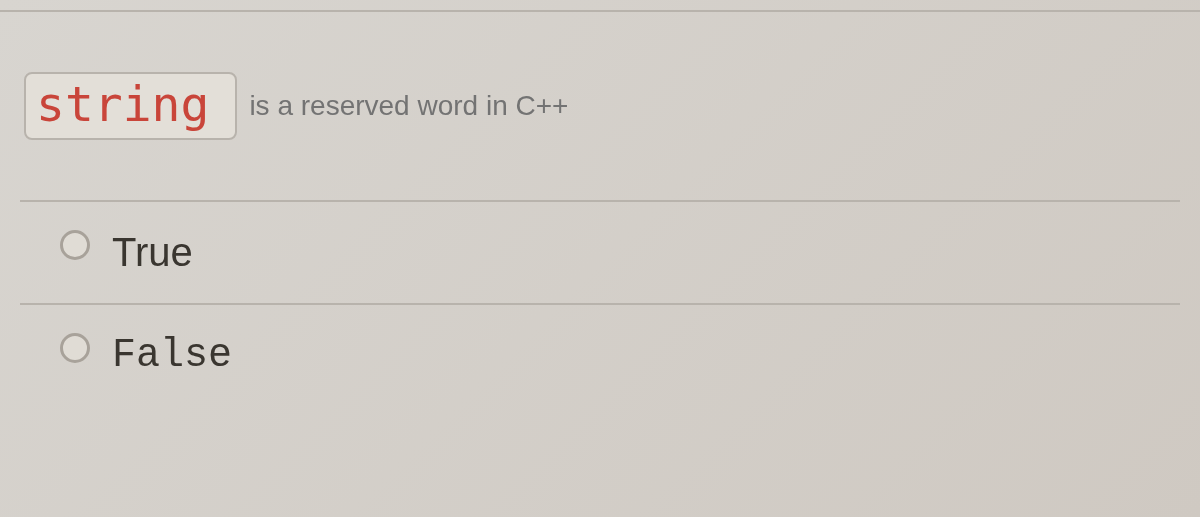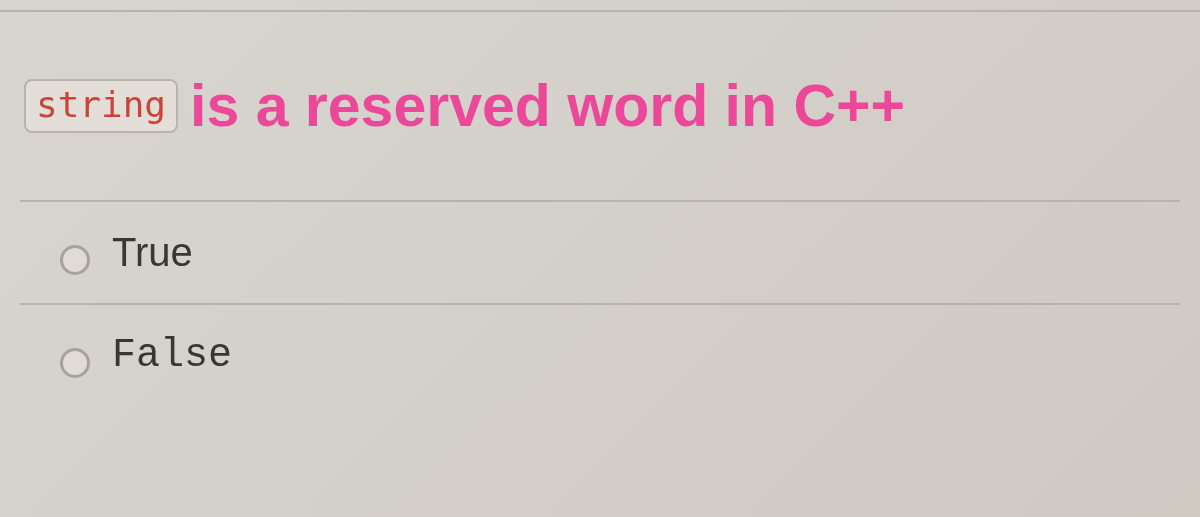--- a/index.html
+++ b/index.html
@@ -27,39 +27,39 @@
     .question-row {
       display: flex;
       align-items: center;
       gap: 12px;
       margin-bottom: 60px;
       padding-left: 4px;
     }
     .code-token {
       display: inline-block;
       font-family: "Menlo", "Monaco", "Consolas", monospace;
-      font-size: 36px;
+      font-size: 48px;
       color: #c9453a;
       background: #e3dfd8;
       border: 2px solid #b8b3ac;
       border-radius: 8px;
-      padding: 2px 10px 4px 10px;
+      padding: 2px 26px 4px 10px;
       line-height: 1.2;
     }
     .question-text {
-      font-size: 59px;
-      color: #ec4899;
-      font-weight: 700;
+      font-size: 28px;
+      color: #737373;
+      font-weight: 400;
     }
     .options {
       border-top: 2px solid #b8b3ac;
     }
     .option-row {
       display: flex;
-      align-items: flex-end;
+      align-items: flex-start;
       gap: 22px;
       padding: 28px 0 28px 40px;
       border-bottom: 2px solid #b8b3ac;
       cursor: pointer;
     }
     .option-row:last-child {
       border-bottom: none;
       font-family: Liberation Mono, monospace;
     }
     .radio {

